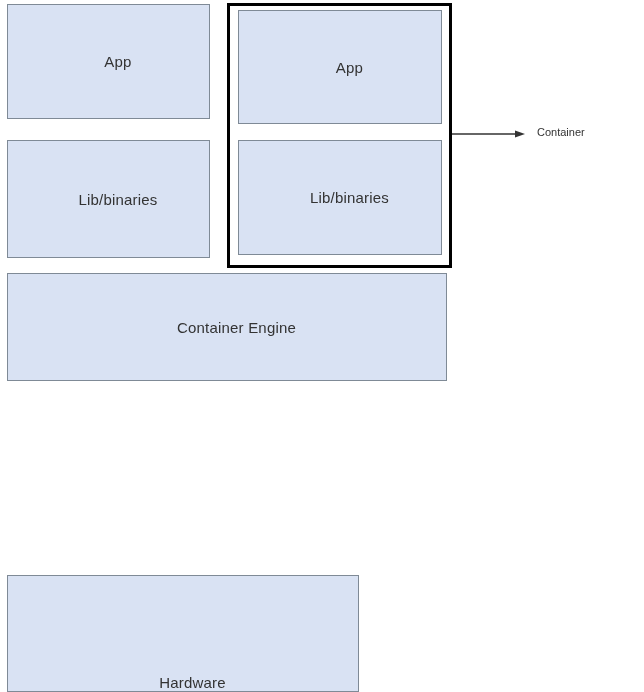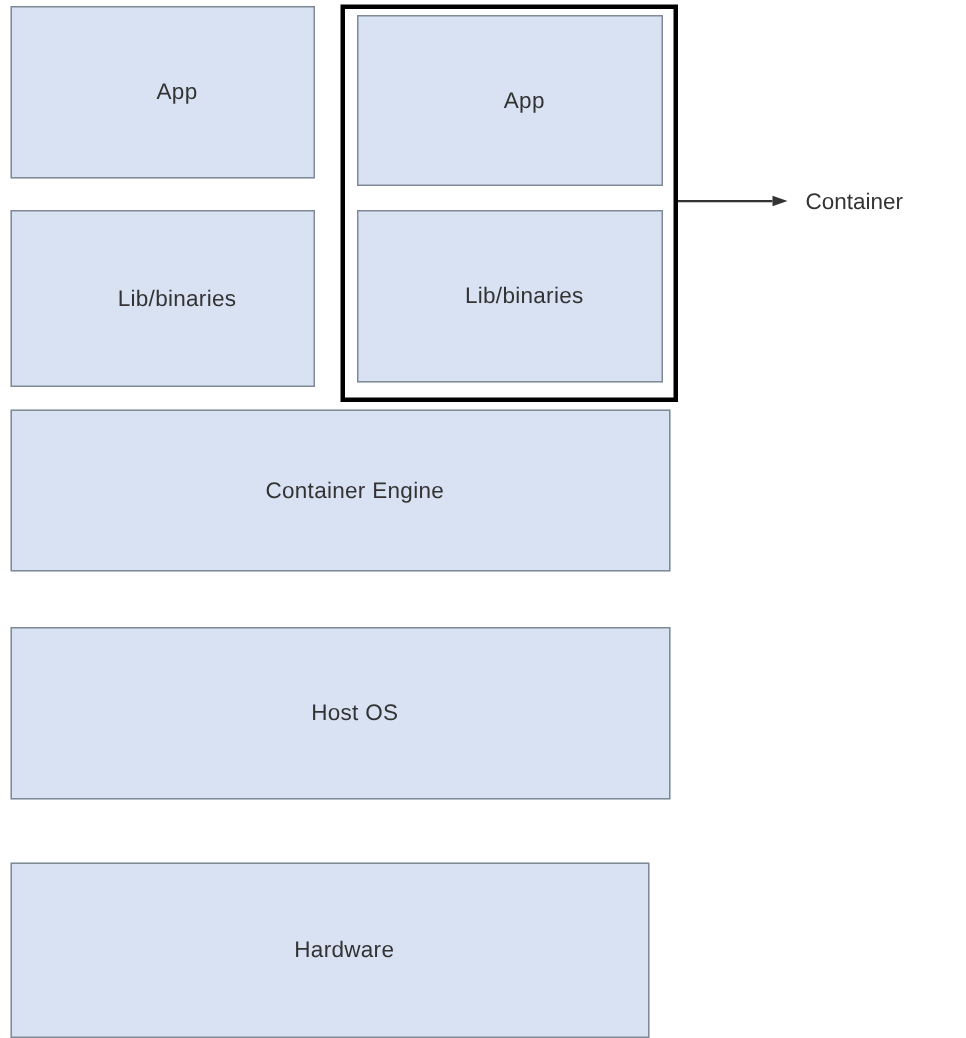--- a/index.html
+++ b/index.html
@@ -53,28 +53,28 @@
     left: 452px; top: 127px;
     width: 76px; height: 14px;
     display: block;
   }
   .arrow-svg line    { stroke: var(--arrow); stroke-width: 1.5; }
   .arrow-svg polygon { fill: var(--arrow); }
 
   .annotation-label {
     position: absolute;
     left: 537px; top: 126px;
-    font-size: 15px;
+    font-size: 11px;
     color: var(--text);
     white-space: nowrap;
   }
 
   .box-engine   { left: 7px; top: 273px; width: 440px; height: 108px; }
   .box-hostos   { left: 7px; top: 418px; width: 440px; height: 115px; }
-  .box-hardware { left: 7px; top: 575px; width: 426px; height: 117px; }
+  .box-hardware { left: 7px; top: 575px; width: 352px; height: 117px; align-items: flex-end; }
 </style>
 </head>
 <body>
 
 <div class="stage">
 
   <div class="box box-app-left">
     <span class="box-label">App</span>
   </div>
   <div class="box box-lib-left">
@@ -92,20 +92,17 @@
 
   <svg class="arrow-svg" viewBox="0 0 76 14" aria-hidden="true">
     <line x1="0" y1="7" x2="63" y2="7"></line>
     <polygon points="63,3.5 63,10.5 73,7"></polygon>
   </svg>
   <div class="annotation-label">Container</div>
 
   <div class="box box-engine">
     <span class="box-label">Container Engine</span>
   </div>
-  <div class="box box-hostos">
-    <span class="box-label">Host OS</span>
-  </div>
   <div class="box box-hardware">
     <span class="box-label">Hardware</span>
   </div>
 
 </div>
 
 </body></html>

